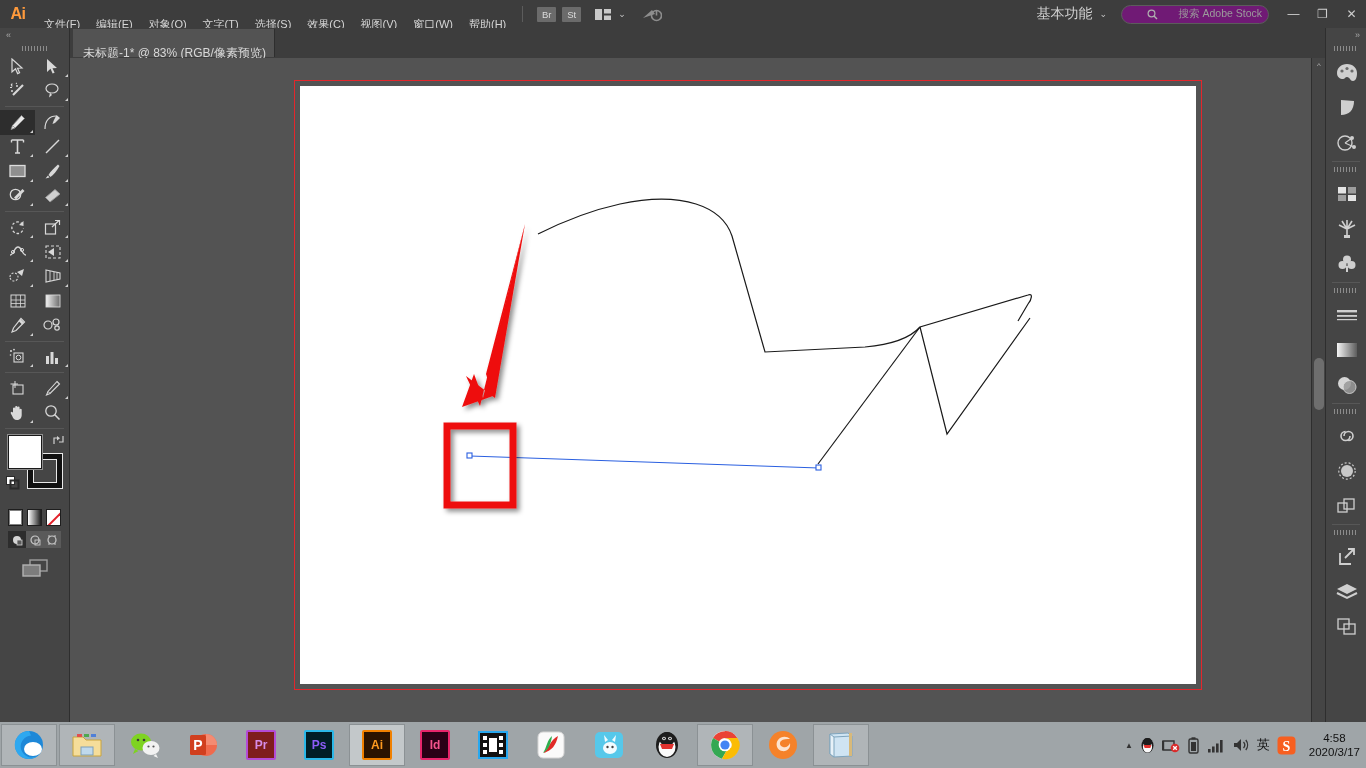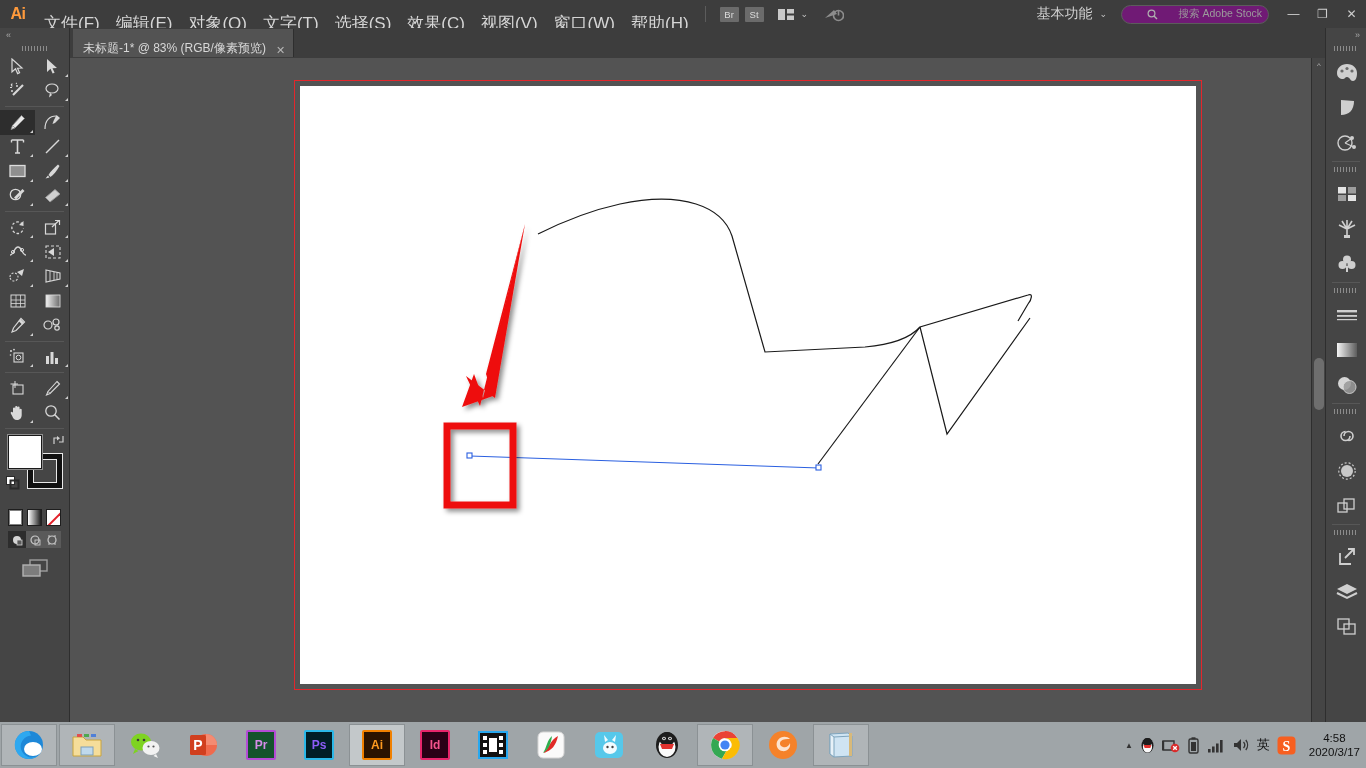--- a/index.html
+++ b/index.html
@@ -17,21 +17,21 @@
     position: absolute; left: 0; top: 0; width: 1366px; height: 28px;
     background: #3d3d3d;
     display: flex; align-items: center;
   }
   .ai-logo {
     width: 36px; height: 28px; display: flex; align-items: center; justify-content: center;
     color: #ff9a3c; font-size: 16px; font-weight: bold; letter-spacing: -0.5px;
   }
   .menu-item {
     padding: 0 8px; height: 28px; line-height: 28px;
-    color: #d6d6d6; font-size: 17px; white-space: nowrap; margin-top: 20px;
+    color: #d6d6d6; font-size: 11px; white-space: nowrap; margin-top: 20px;
   }
   .mb-sep { width: 1px; height: 16px; background: #5c5c5c; margin: 0 8px; }
   .mini-btn {
     width: 19px; height: 15px; background: #6b6b6b; color: #dcdcdc;
     font-size: 9.5px; display: flex; align-items: center; justify-content: center;
     margin-left: 6px; border-radius: 1px;
   }
   .grid-ic { margin-left: 14px; display: flex; gap: 1.5px; }
   .chev { color: #c6c6c6; font-size: 9px; margin-left: 7px; }
   .rocket { margin-left: 16px; opacity: .75; }
@@ -49,21 +49,21 @@
   }
 
   
   .tabbar {
     position: absolute; left: 0; top: 28px; width: 1366px; height: 30px;
     background: #3d3d3d;
   }
   .doc-tab {
     position: absolute; left: 73px; top: 1px; height: 28px;
     background: #535353; border-right: 1px solid #2e2e2e;
-    display: flex; align-items: flex-end; padding: 16px 8px 0 10px; gap: 10px;
+    display: flex; align-items: flex-start; padding: 16px 8px 0 10px; gap: 10px; flex-direction: column;
   }
   .doc-tab-title { color: #d8d8d8; font-size: 12px; white-space: nowrap; }
   .doc-tab-close { color: #b6b6b6; font-size: 11px; }
 
   
   .toolbar {
     position: absolute; left: 0; top: 28px; width: 70px; height: 694px;
     background: #454545; border-right: 1px solid #2e2e2e;
   }
   .tb-collapse { height: 14px; color: #a8a8a8; font-size: 9px; padding-left: 6px; line-height: 14px; }
@@ -771,21 +771,21 @@
     </div>
     <div class="tb-item">
       <svg width="32" height="30" viewBox="0 0 32 30">
           <circle cx="19" cy="15" r="11" fill="#f06a4d"></circle>
           <path d="M19 4 a11 11 0 0 1 11 11 H19 Z" fill="#f48b72"></path>
           <rect x="3" y="5" width="16" height="20" rx="1.5" fill="#d13f1e"></rect>
           <text x="11" y="20" font-family="Liberation Sans" font-size="14" font-weight="bold" fill="#fff" text-anchor="middle">P</text>
         </svg>
     </div>
     <div class="tb-item">
-      <div class="sq-ic" style="background:#14532d;border:2.5px solid #b44bd6;color:#d68ce8;font-size:12px;">Pr</div>
+      <div class="sq-ic" style="background:#7f1d1d;border:2.5px solid #b44bd6;color:#d68ce8;font-size:12px;">Pr</div>
     </div>
     <div class="tb-item">
       <div class="sq-ic" style="background:#001e26;border:2.5px solid #2bb8e8;color:#8b5cf6;font-size:12px;">Ps</div>
     </div>
     <div class="tb-item active">
       <div class="sq-ic" style="background:#2b1300;border:2.5px solid #f08000;color:#ff9a1f;font-size:12px;">Ai</div>
     </div>
     <div class="tb-item">
       <div class="sq-ic" style="background:#2b0016;border:2.5px solid #e8256b;color:#f4548c;font-size:12px;">Id</div>
     </div>

